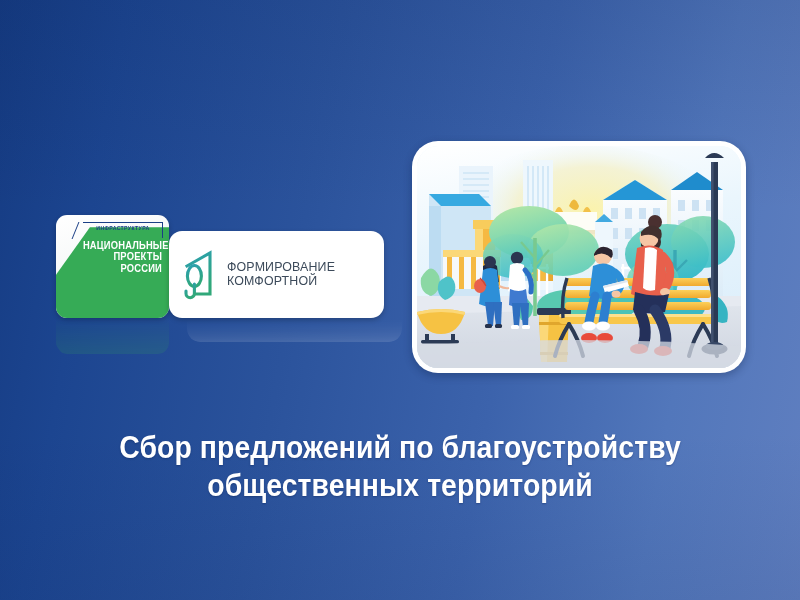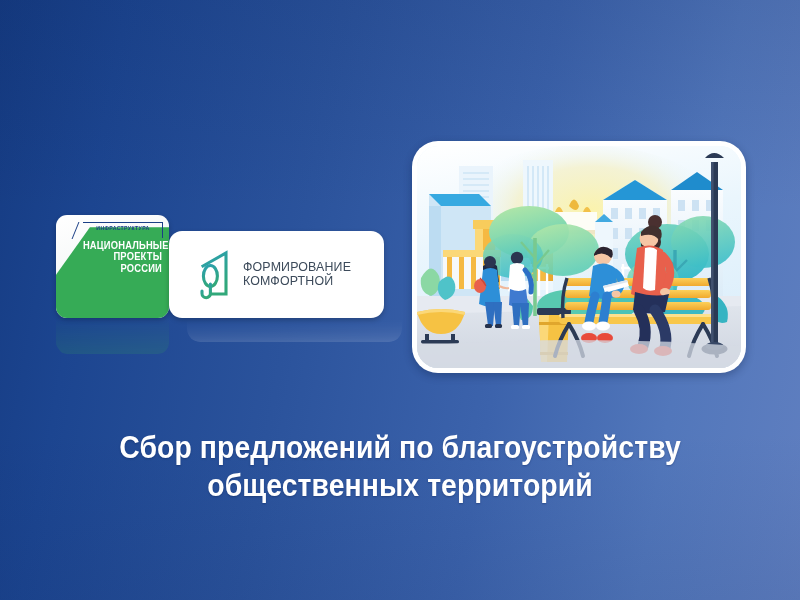--- a/index.html
+++ b/index.html
@@ -52,21 +52,21 @@
     letter-spacing:.2px;text-transform:uppercase;
     font-family:"Liberation Sans",sans-serif;
     transform:scaleX(.92);transform-origin:right center;
   }
   .np-main span{display:block;}
 
   
   .cu-logo{
     position:relative;width:215px;height:87px;border-radius:13px;
     background:#ffffff;box-shadow:0 2px 5px rgba(0,0,0,.22);
-    display:flex;align-items:center;padding:0 28px;box-sizing:border-box;gap:11px;
+    display:flex;align-items:center;padding:0 12px;box-sizing:border-box;gap:11px;
     margin-top:21px;
   }
   .cu-icon{width:35px;height:50px;flex:0 0 35px;}
   .cu-text{display:flex;flex-direction:column;line-height:1.12;}
   .cu-text span{
     font-family:"Liberation Sans",sans-serif;
     font-size:12.4px;letter-spacing:.15px;color:#3c4a5a;
     text-transform:uppercase;white-space:nowrap;
   }
   .cu-text span.bold{font-weight:700;color:#283445;font-size:12.8px;}

